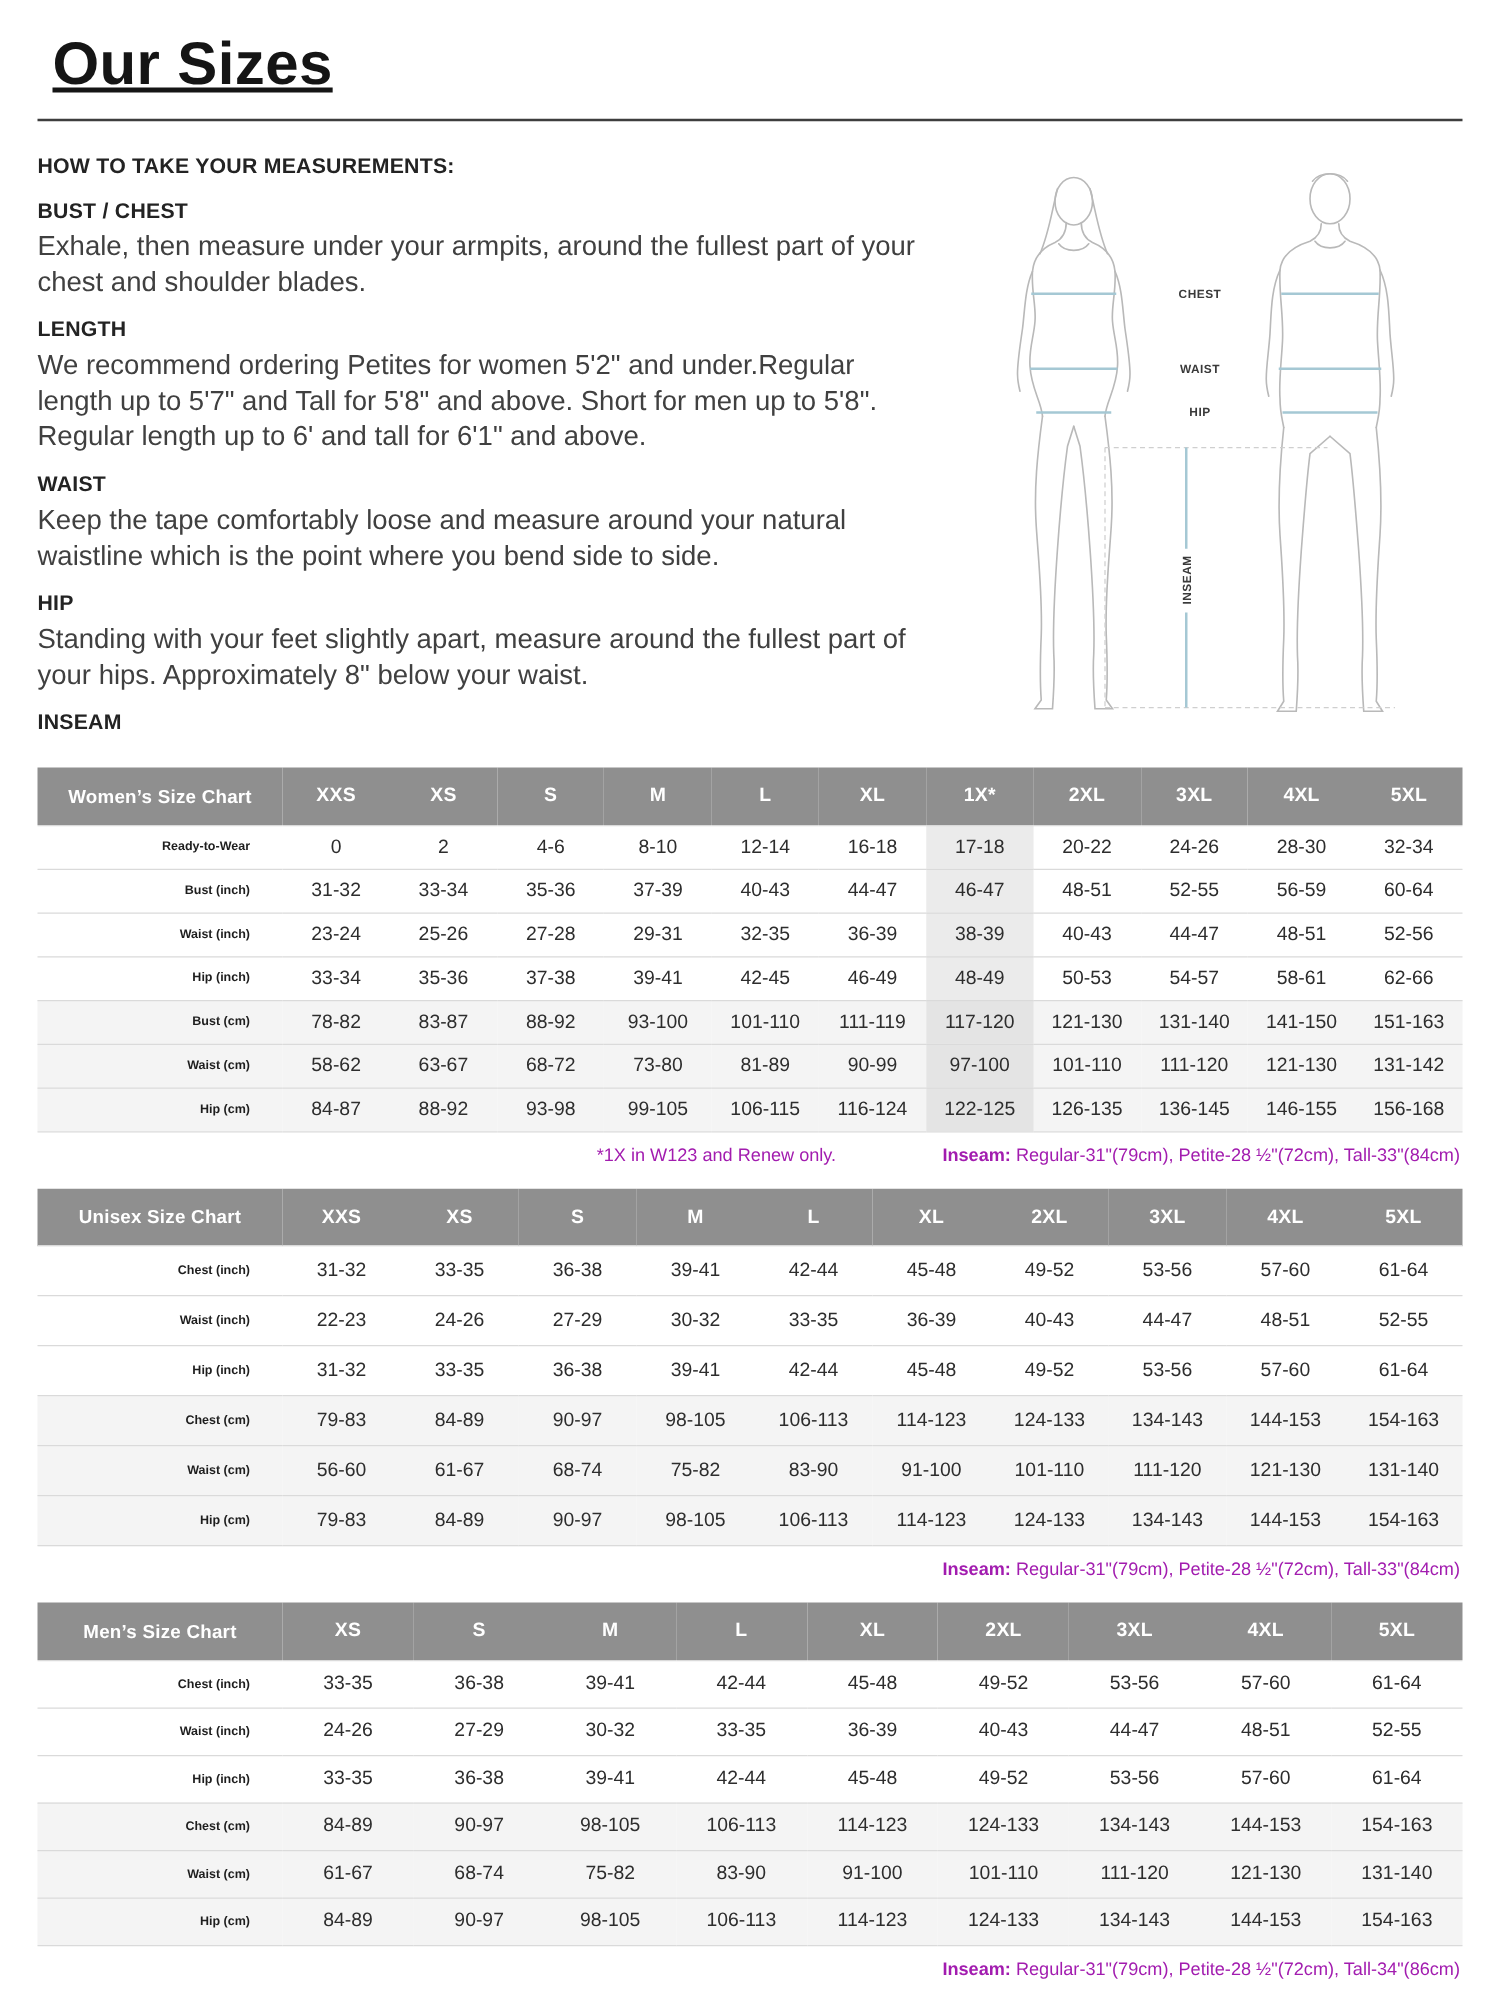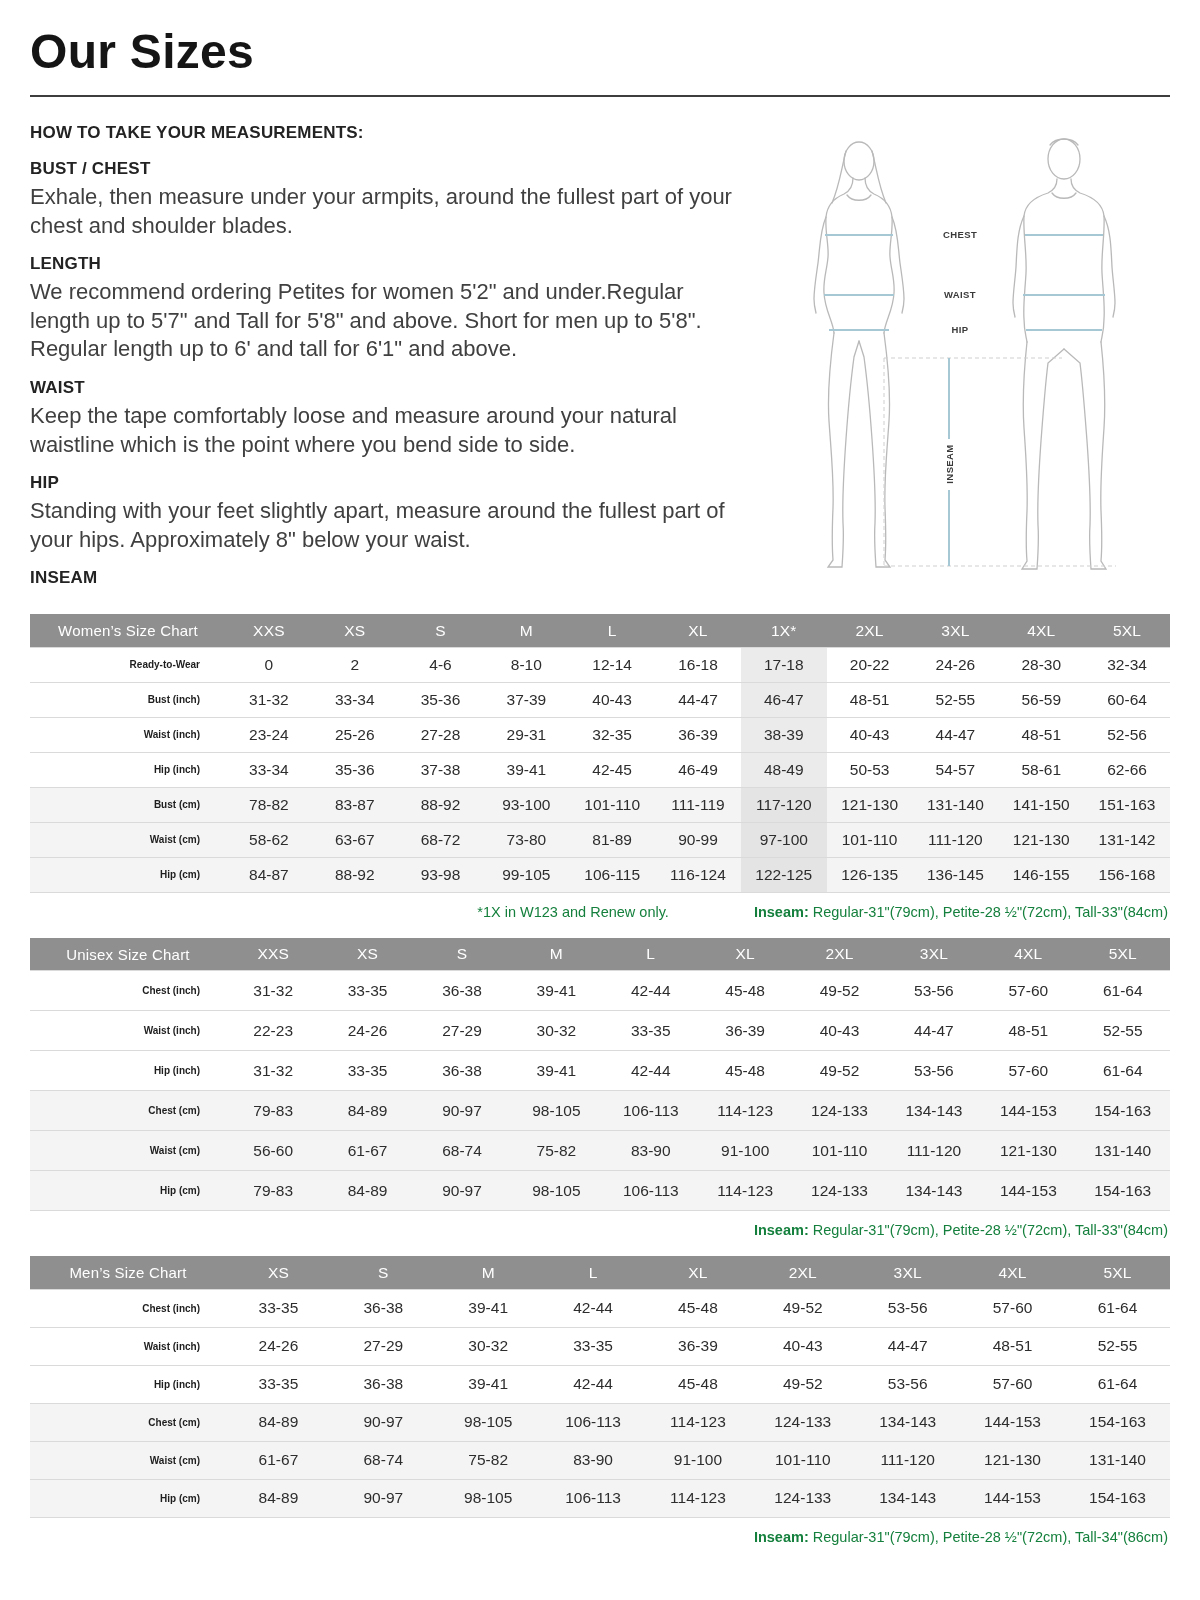--- a/index.html
+++ b/index.html
@@ -10,21 +10,22 @@
     font-family: "Liberation Sans", sans-serif;
     color: #2e2e2e;
   }
   .page { padding: 24px 30px 26px 30px; }
 
   h1.page-title {
     font-size: 48px;
     font-weight: 800;
     letter-spacing: 0.3px;
     color: #151515;
-    margin: 0 0 16px 0;
+    margin: 0 0 16px 12px;
+    text-decoration: underline;
   }
   .title-rule {
     border: none;
     border-top: 2px solid #3e3e3e;
     margin: 0 0 24px 0;
   }
 
   .top-area { display: flex; }
   .instructions { width: 712px; flex: 0 0 auto; }
   .instructions h2 {
@@ -62,22 +63,22 @@
     border-collapse: collapse;
     width: 1140px;
     table-layout: fixed;
     border-bottom: 1px solid #dadada;
   }
   col.label-col { width: 196px; }
   thead th {
     background: var(--header-bg, #8f8f8f);
     color: #ffffff;
     font-size: 15.5px;
-    font-weight: 400;
-    height: 33px;
+    font-weight: 700;
+    height: 46px;
     letter-spacing: 0.2px;
   }
   thead th.chart-title { font-size: 15px; }
   tbody td, tbody th { border-top: 1px solid #dadada; background: #ffffff; }
   tbody td {
     text-align: center;
     font-size: 15.5px;
     color: #2d2d2d;
   }
   tbody th {
@@ -92,21 +93,21 @@
   .t2 tbody td, .t2 tbody th { height: 38px; }
   tr.shaded td, tr.shaded th { background: #f4f4f4; }
   td.hl { background: var(--hl-bg, #ebebeb) !important; }
   tr.shaded td.hl { background: var(--hl-shaded-bg, #e4e4e4) !important; }
 
   .footnotes {
     display: flex;
     justify-content: flex-end;
     gap: 85px;
     font-size: 14.5px;
-    color: #15803d;
+    color: #a21caf;
     margin: 11px 2px 4px 0;
   }
   .footnotes strong { font-weight: 700; }
 
   svg .figure-stroke { stroke: #b9b9b9; stroke-width: 1.3; fill: none; stroke-linecap: round; }
   svg .measure-line { stroke: var(--measure-blue, #a5c8d4); stroke-width: 2; fill: none; }
   svg .dash-line { stroke: #cfcfcf; stroke-width: 1; stroke-dasharray: 4 3; fill: none; }
   svg text {
     font-family: "Liberation Sans", sans-serif;
     font-size: 9.5px;

